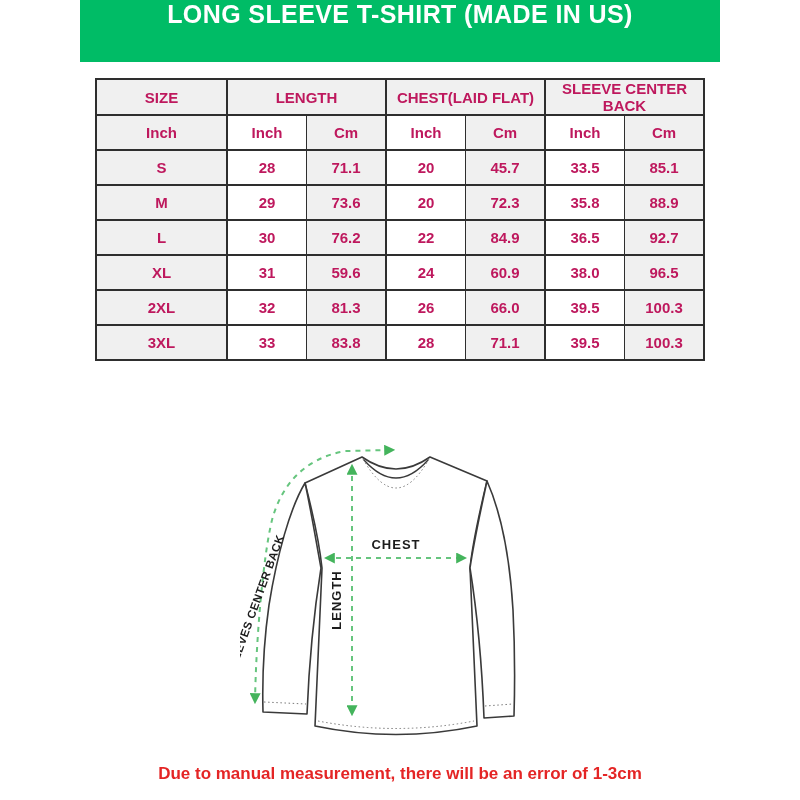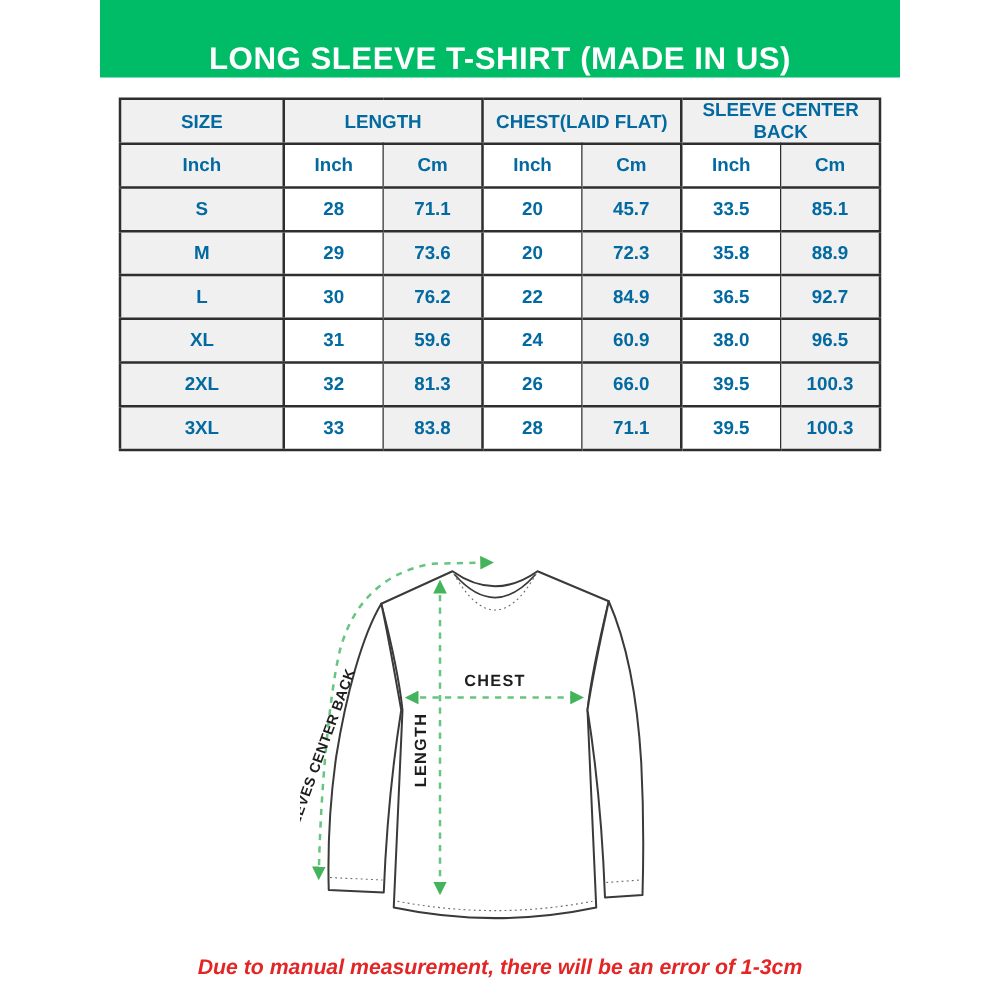--- a/index.html
+++ b/index.html
@@ -3,46 +3,46 @@
 <meta charset="utf-8">
 <style>
   html,body{margin:0;padding:0;}
   body{
     width:800px;height:800px;position:relative;background:#ffffff;
     font-family:"Liberation Sans", sans-serif;overflow:hidden;
   }
   
   .banner{
     position:absolute;left:80px;top:0;width:640px;height:62px;
-    background:#00bc66;display:flex;align-items:flex-end;justify-content:center;
+    background:#00bc66;display:flex;align-items:flex-start;justify-content:center;
   }
   .banner h1{
     margin:0;color:#ffffff;font-size:25px;font-weight:bold;letter-spacing:.4px;
   }
   
   .table-wrap{position:absolute;left:95px;top:78px;width:610px;}
   table.size-table{
     width:610px;border-collapse:collapse;table-layout:fixed;
     border:2px solid #2e2e2e;
   }
   .size-table col.c-size{width:131px;}
   .size-table th,.size-table td{
     border:1px solid #2e2e2e;border-top-width:2px;border-bottom-width:2px;
     height:33px;text-align:center;vertical-align:middle;
-    font-size:15px;font-weight:bold;color:#0369a1;padding:0;
+    font-size:15px;font-weight:bold;color:#be185d;padding:0;
     background:#ffffff;
   }
   .size-table .gray{background:#f0f0f0;}
   .size-table .thick-l{border-left-width:2px;}
   
   .diagram{position:absolute;left:240px;top:436px;width:320px;height:312px;}
   
   .footnote{
     position:absolute;left:0;top:764px;width:800px;text-align:center;
-    color:#e42525;font-size:17px;font-weight:bold;font-style:italic;
+    color:#e42525;font-size:17px;font-weight:bold;
   }
 </style>
 </head>
 <body>
 
 <div class="banner">
   <h1>LONG SLEEVE T-SHIRT (MADE IN US)</h1>
 </div>
 
 <div class="table-wrap">

